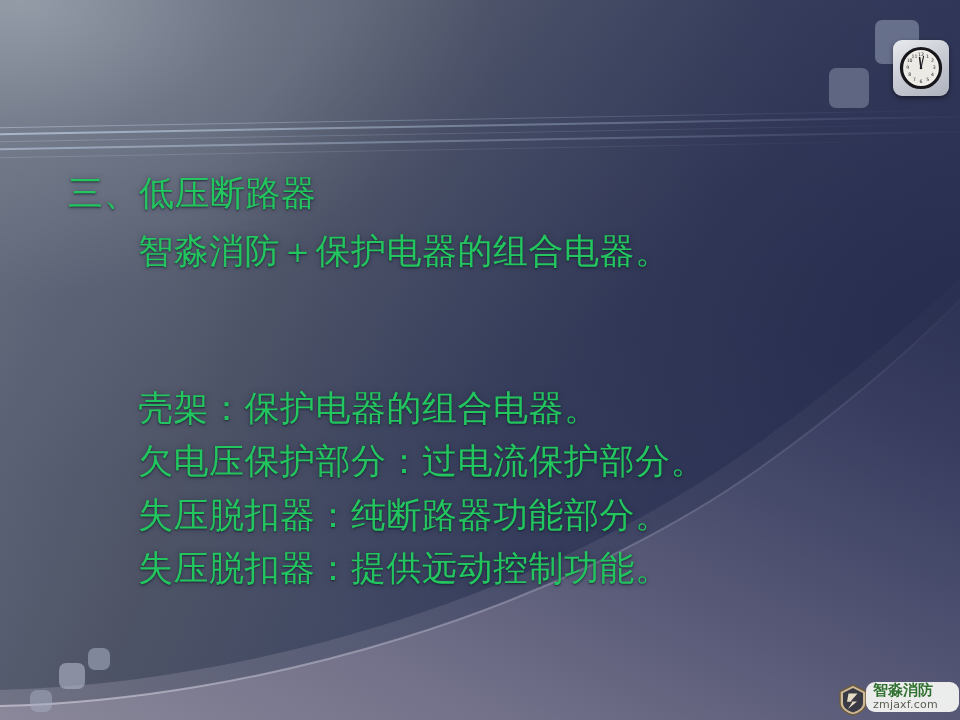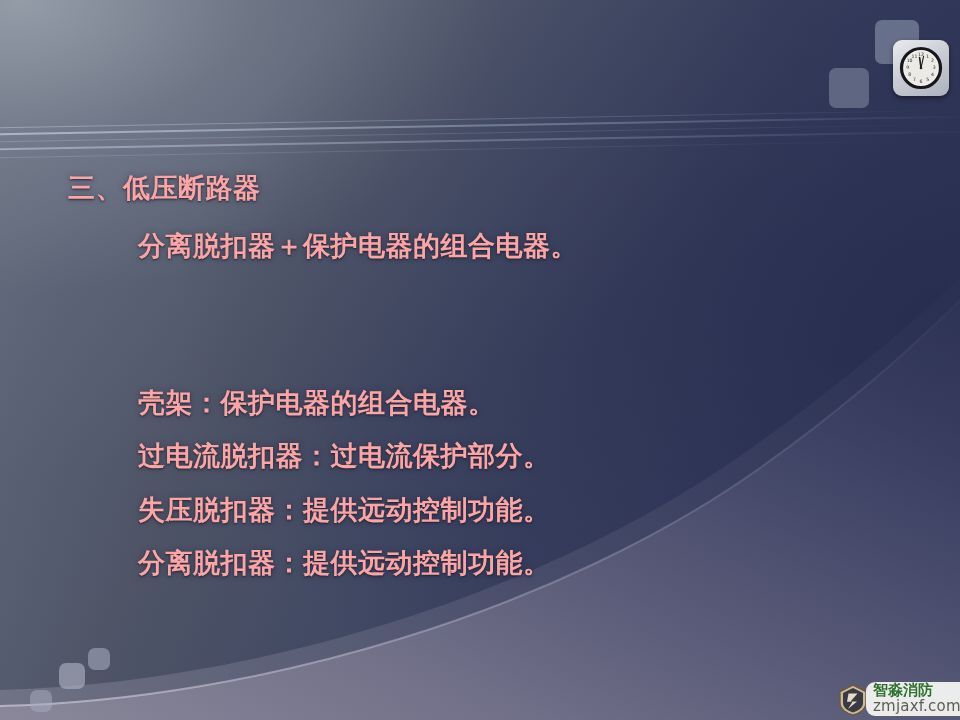--- a/index.html
+++ b/index.html
@@ -101,23 +101,23 @@
   .textblock {
     position: absolute;
     left: 0;
     top: 0;
     width: 960px;
     height: 720px;
   }
   .line {
     position: absolute;
     white-space: nowrap;
-    color: #fca5a5;
-    font-size: 27px;
-    font-weight: 700;
+    color: #22c55e;
+    font-size: 35px;
+    font-weight: 400;
     letter-spacing: 0.5px;
     text-shadow:
       0 1px 2px rgba(20,24,42,0.75),
       0 0 6px rgba(20,24,42,0.35);
   }
 
   
   .watermark {
     position: absolute;
     left: 838px;
@@ -137,21 +137,21 @@
   .wm-cn {
     display: block;
     font-size: 15px;
     font-weight: bold;
     color: #2f6f2f;
     letter-spacing: 0px;
     text-shadow: 0 0 1px rgba(255,255,255,0.9);
   }
   .wm-url {
     display: block;
-    font-size: 15px;
+    font-size: 11px;
     color: #5b5f52;
     letter-spacing: 0.2px;
     margin-top: 1px;
   }
 </style>
 </head>
 <body>
 
 <div id="slide">
 
@@ -218,25 +218,25 @@
         <text x="15.4" y="11.6">11</text>
       </g>
       <line x1="22" y1="22" x2="20.6" y2="11.5" stroke="#1d1d22" stroke-width="1.6" stroke-linecap="round"></line>
       <line x1="22" y1="22" x2="24.6" y2="10.2" stroke="#1d1d22" stroke-width="1.1" stroke-linecap="round"></line>
       <circle cx="22" cy="22" r="1.3" fill="#1d1d22"></circle>
     </svg>
   </div>
 
   <div class="textblock" id="text-layer">
       <div class="line" style="left: 68px; top: 170px;">三、低压断路器</div>
-      <div class="line" style="left: 138px; top: 228px;">分离脱扣器＋保护电器的组合电器。</div>
+      <div class="line" style="left: 138px; top: 228px;">智淼消防＋保护电器的组合电器。</div>
       <div class="line" style="left: 138px; top: 385px;">壳架：保护电器的组合电器。</div>
-      <div class="line" style="left: 138px; top: 438px;">过电流脱扣器：过电流保护部分。</div>
-      <div class="line" style="left: 138px; top: 492px;">失压脱扣器：提供远动控制功能。</div>
-      <div class="line" style="left: 138px; top: 545px;">分离脱扣器：提供远动控制功能。</div>
+      <div class="line" style="left: 138px; top: 438px;">欠电压保护部分：过电流保护部分。</div>
+      <div class="line" style="left: 138px; top: 492px;">失压脱扣器：纯断路器功能部分。</div>
+      <div class="line" style="left: 138px; top: 545px;">失压脱扣器：提供远动控制功能。</div>
     </div>
 
   <div class="watermark">
     <svg width="30" height="32" viewBox="0 0 30 32" style="position:absolute;left:0;top:3px;">
       <path d="M15 1 L28 7.5 L28 19 C28 25 21.5 29.5 15 31 C8.5 29.5 2 25 2 19 L2 7.5 Z" fill="#cdb998" stroke="#6d5a3c" stroke-width="1.4"></path>
       <path d="M15 4 L25 9 L25 19 C25 23.6 20 27.2 15 28.4 C10 27.2 5 23.6 5 19 L5 9 Z" fill="#3a3a44"></path>
       <path d="M10.5 9.5 L19.5 9.5 L12.5 17.5 L19 17.5 L10 25 L14.5 17.8 L9 17.8 Z" fill="#e6dcc6"></path>
     </svg>
     <div class="wm-bubble">
       <span class="wm-cn">智淼消防</span>

